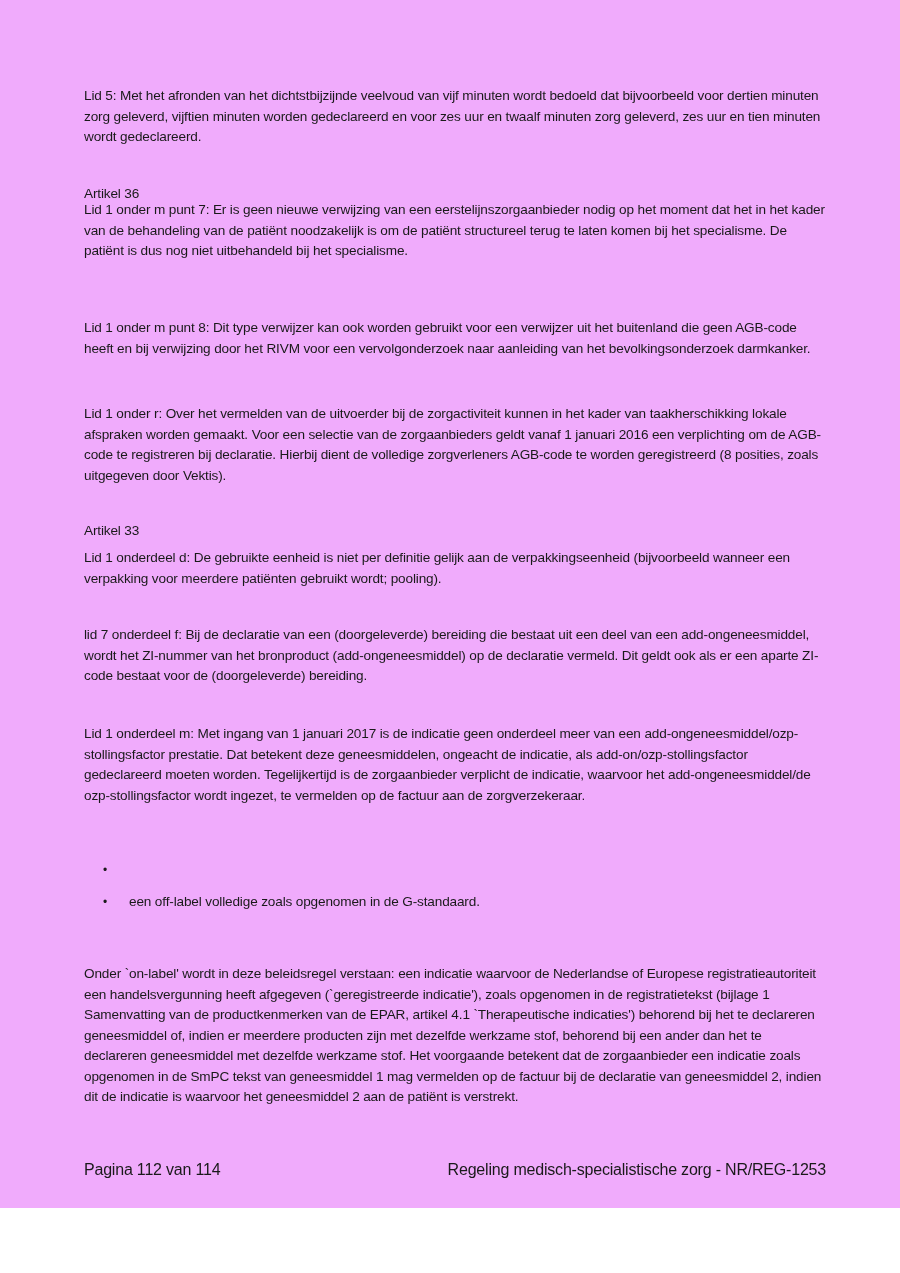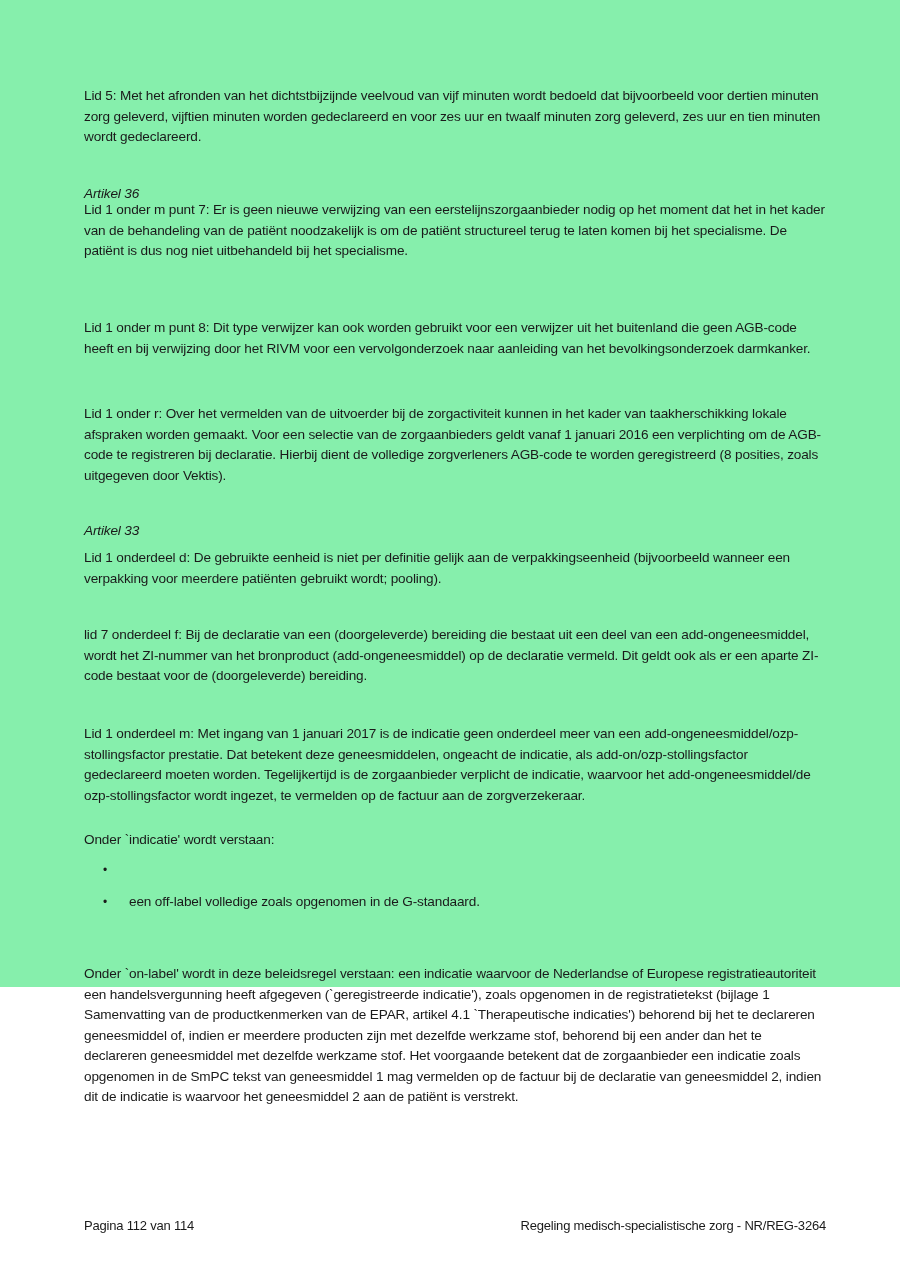--- a/index.html
+++ b/index.html
@@ -13,34 +13,33 @@
       position: relative;
       overflow: hidden;
       font-family: "Liberation Sans", "DejaVu Sans", sans-serif;
       color: #1a1a1a;
     }
     .page {
       position: absolute;
       left: 0;
       top: 0;
       width: 900px;
-      height: 987px;
-      background: #86efac;
+      height: 1208px;
+      background: #f0abfc;
     }
     .block {
       position: absolute;
       left: 84px;
       width: 742px;
       font-size: 13.6px;
       line-height: 20.5px;
       letter-spacing: -0.15px;
       margin: 0;
     }
     .heading {
-      font-style: italic;
       font-size: 13.6px;
     }
     ul.bullets {
       list-style: none;
       padding: 0;
       margin: 0;
     }
     ul.bullets li {
       position: relative;
       padding-left: 45px;
@@ -48,22 +47,22 @@
       line-height: 20px;
     }
     ul.bullets li .dot {
       position: absolute;
       left: 19px;
       top: 0;
       font-size: 12px;
     }
     .footer {
       position: absolute;
-      top: 1218px;
-      font-size: 13px;
+      top: 1161px;
+      font-size: 16px;
       letter-spacing: -0.2px;
     }
     .footer-left { left: 84px; }
     .footer-right { right: 74px; }
   </style>
 </head>
 <body>
 
 <div class="page">
 
@@ -78,32 +77,31 @@
   <p class="block" style="top:404px;">Lid 1 onder r: Over het vermelden van de uitvoerder bij de zorgactiviteit kunnen in het kader van taakherschikking lokale afspraken worden gemaakt. Voor een selectie van de zorgaanbieders geldt vanaf 1 januari 2016 een verplichting om de AGB-code te registreren bij declaratie. Hierbij dient de volledige zorgverleners AGB-code te worden geregistreerd (8 posities, zoals uitgegeven door Vektis).</p>
 
   <p class="block heading" style="top:521px;">Artikel 33</p>
 
   <p class="block" style="top:548px;">Lid 1 onderdeel d: De gebruikte eenheid is niet per definitie gelijk aan de verpakkingseenheid (bijvoorbeeld wanneer een verpakking voor meerdere patiënten gebruikt wordt; pooling).</p>
 
   <p class="block" style="top:625px;">lid 7 onderdeel f: Bij de declaratie van een (doorgeleverde) bereiding die bestaat uit een deel van een add-ongeneesmiddel, wordt het ZI-nummer van het bronproduct (add-ongeneesmiddel) op de declaratie vermeld. Dit geldt ook als er een aparte ZI-code bestaat voor de (doorgeleverde) bereiding.</p>
 
   <p class="block" style="top:724px;">Lid 1 onderdeel m: Met ingang van 1 januari 2017 is de indicatie geen onderdeel meer van een add-ongeneesmiddel/ozp-stollingsfactor prestatie. Dat betekent deze geneesmiddelen, ongeacht de indicatie, als add-on/ozp-stollingsfactor gedeclareerd moeten worden. Tegelijkertijd is de zorgaanbieder verplicht de indicatie, waarvoor het add-ongeneesmiddel/de ozp-stollingsfactor wordt ingezet, te vermelden op de factuur aan de zorgverzekeraar.</p>
 
-  <p class="block" style="top:830px;">Onder `indicatie' wordt verstaan:</p>
 
   <div class="block" style="top:860px;">
     <ul class="bullets">
       <li>
         <span class="dot">•</span>
       </li>
       <li>
         <span class="dot">•</span>
         <span>een off-label volledige zoals opgenomen in de G-standaard.</span>
       </li>
     </ul>
   </div>
 
   <p class="block" style="top:964px;">Onder `on-label' wordt in deze beleidsregel verstaan: een indicatie waarvoor de Nederlandse of Europese registratieautoriteit een handelsvergunning heeft afgegeven (`geregistreerde indicatie'), zoals opgenomen in de registratietekst (bijlage 1 Samenvatting van de productkenmerken van de EPAR, artikel 4.1 `Therapeutische indicaties') behorend bij het te declareren geneesmiddel of, indien er meerdere producten zijn met dezelfde werkzame stof, behorend bij een ander dan het te declareren geneesmiddel met dezelfde werkzame stof. Het voorgaande betekent dat de zorgaanbieder een indicatie zoals opgenomen in de SmPC tekst van geneesmiddel 1 mag vermelden op de factuur bij de declaratie van geneesmiddel 2, indien dit de indicatie is waarvoor het geneesmiddel 2 aan de patiënt is verstrekt.</p>
 
   <div class="footer footer-left">Pagina 112 van 114</div>
-  <div class="footer footer-right">Regeling medisch-specialistische zorg - NR/REG-3264</div>
+  <div class="footer footer-right">Regeling medisch-specialistische zorg - NR/REG-1253</div>
 
 </div>
 
 </body></html>

